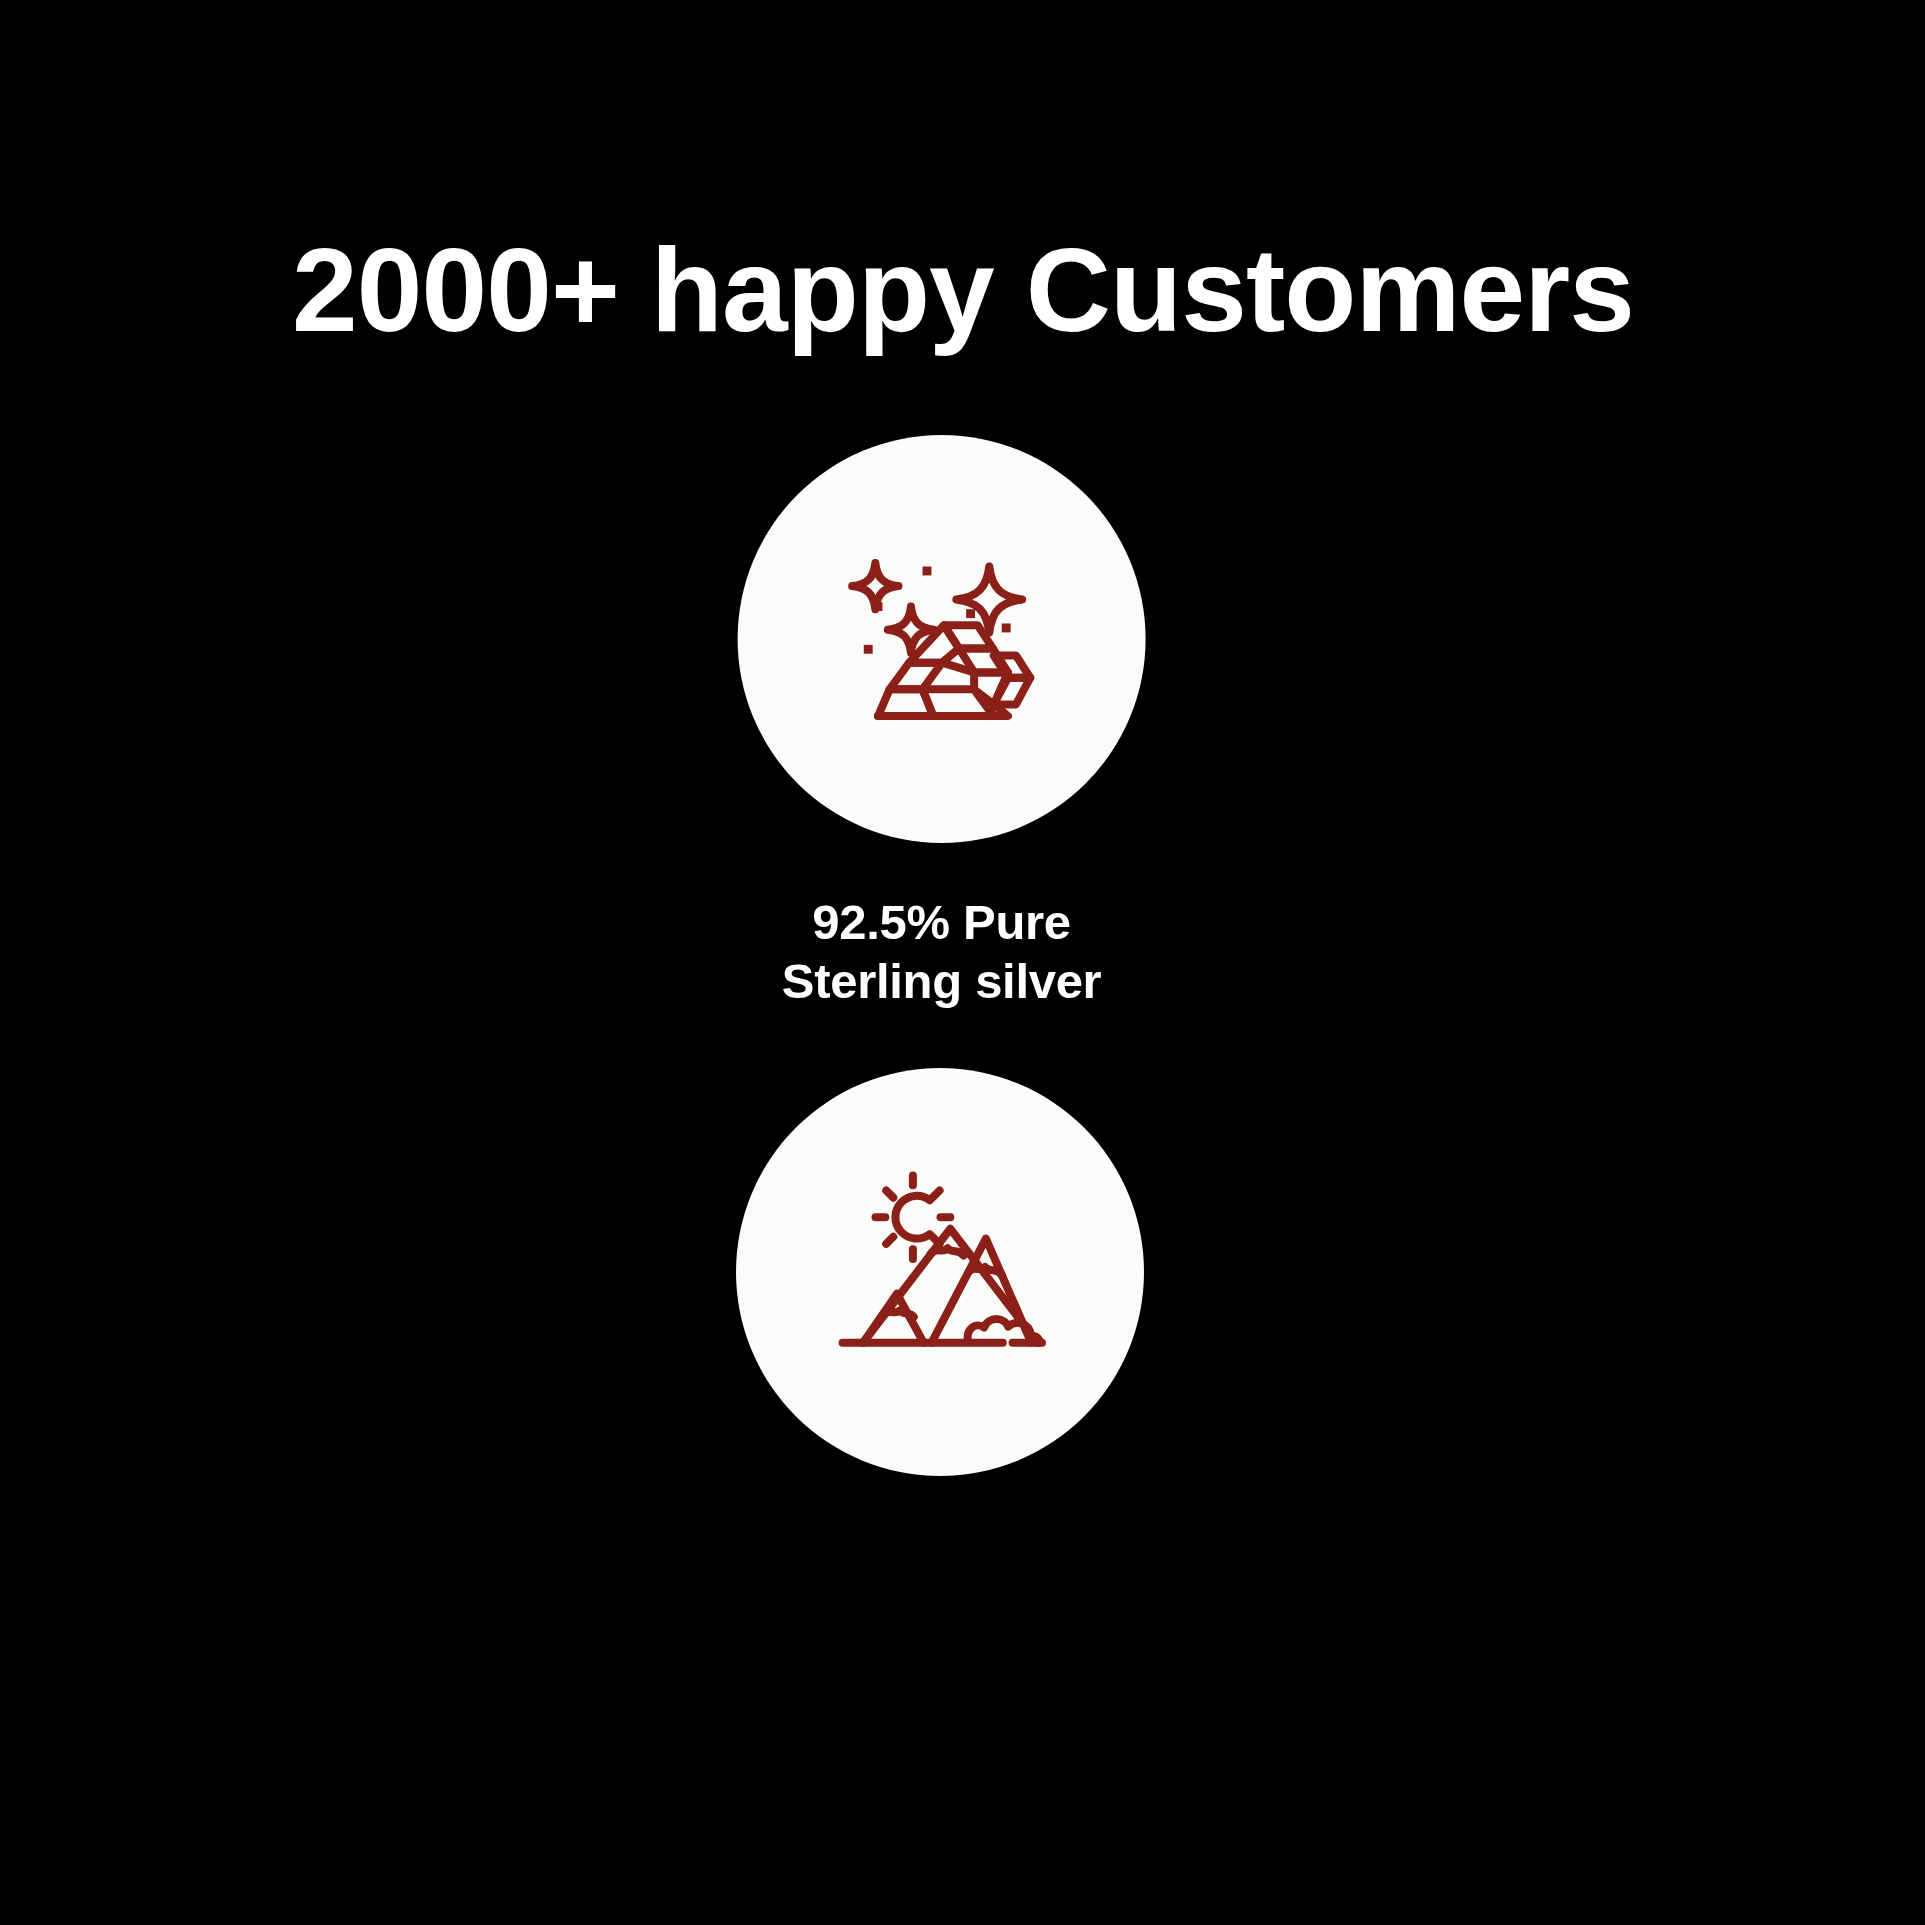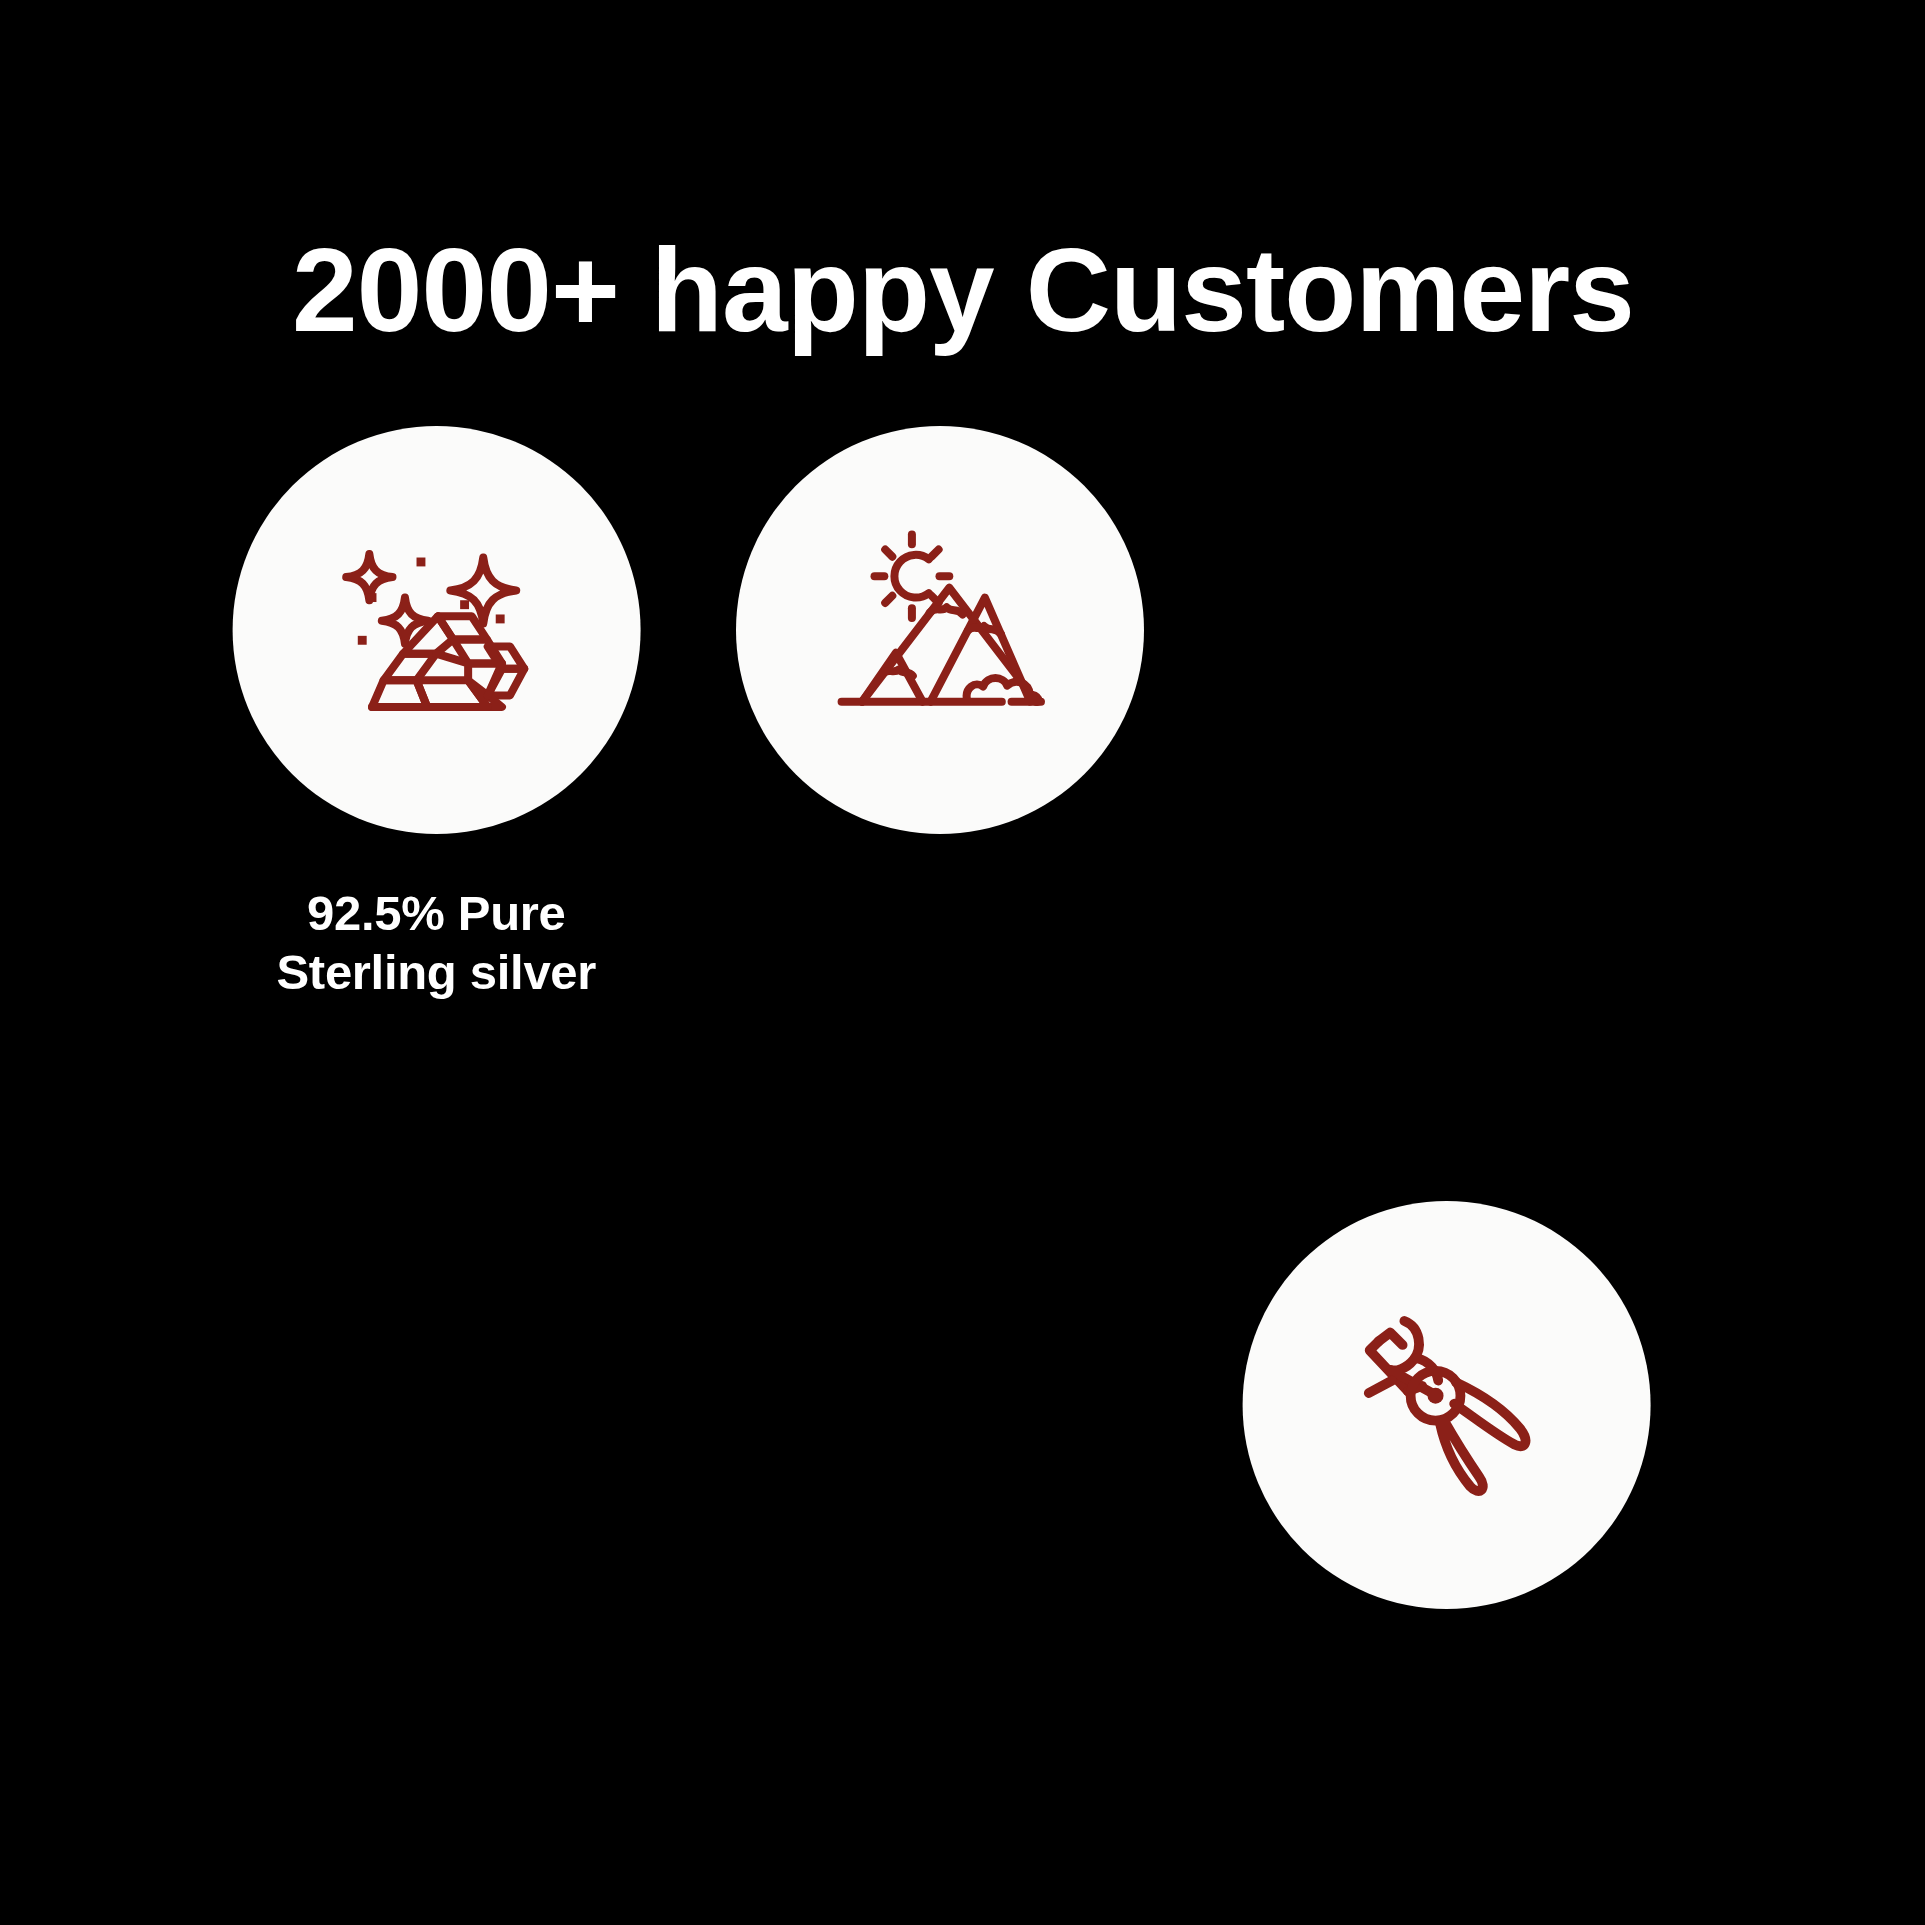--- a/index.html
+++ b/index.html
@@ -36,25 +36,25 @@
     font-weight: 700;
     line-height: 1.05;
     letter-spacing: -0.9px;
     white-space: nowrap;
   }
 
   
   .badge-grid {
     position: absolute;
     left: 221px;
-    top: 401px;
+    top: 410px;
     width: 1484px;
     height: 1426px;
     display: grid;
-    grid-template-columns: 1fr 1fr 1fr;
+    grid-template-columns: 1fr;
     grid-template-rows: 1fr 1fr;
     column-gap: 0px;
     row-gap: 0px;
     gap: 32px;
   }
 
   .badge {
     position: relative;
     display: flex;
     flex-direction: column;

